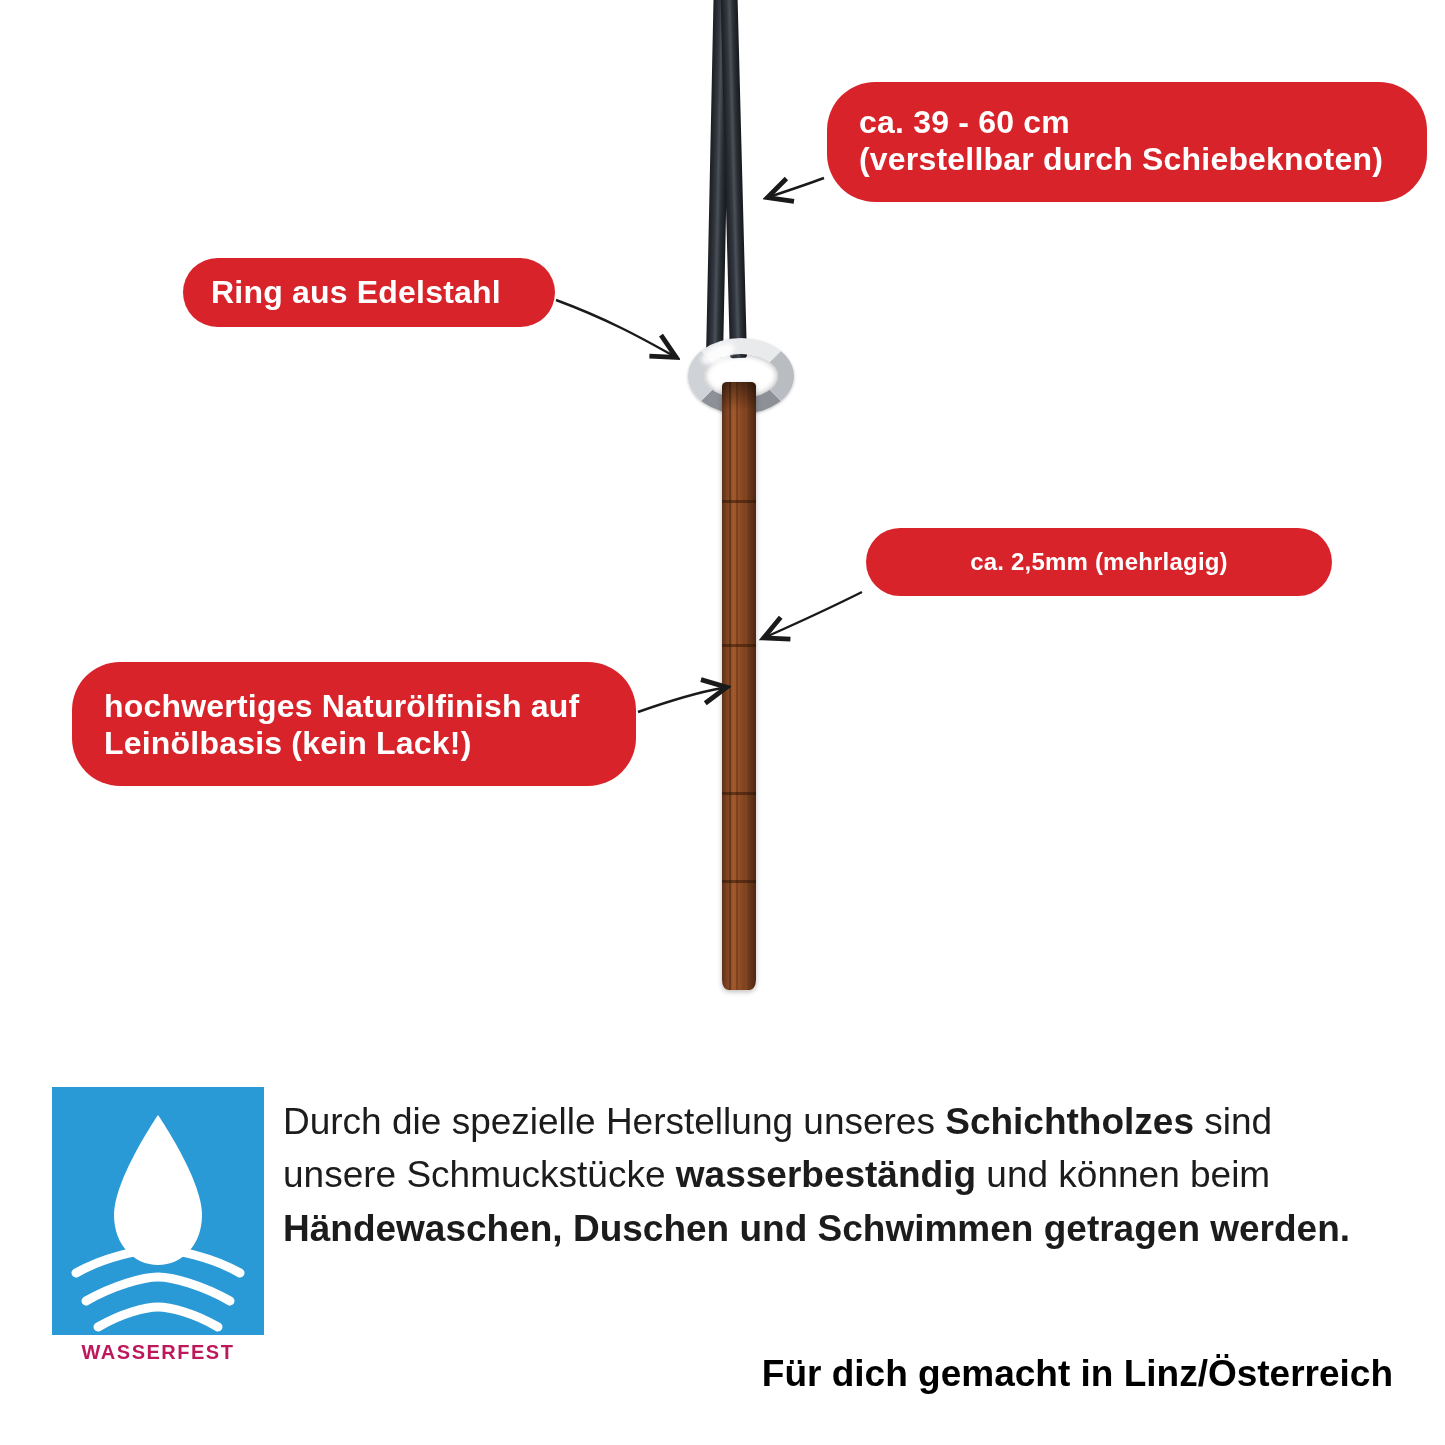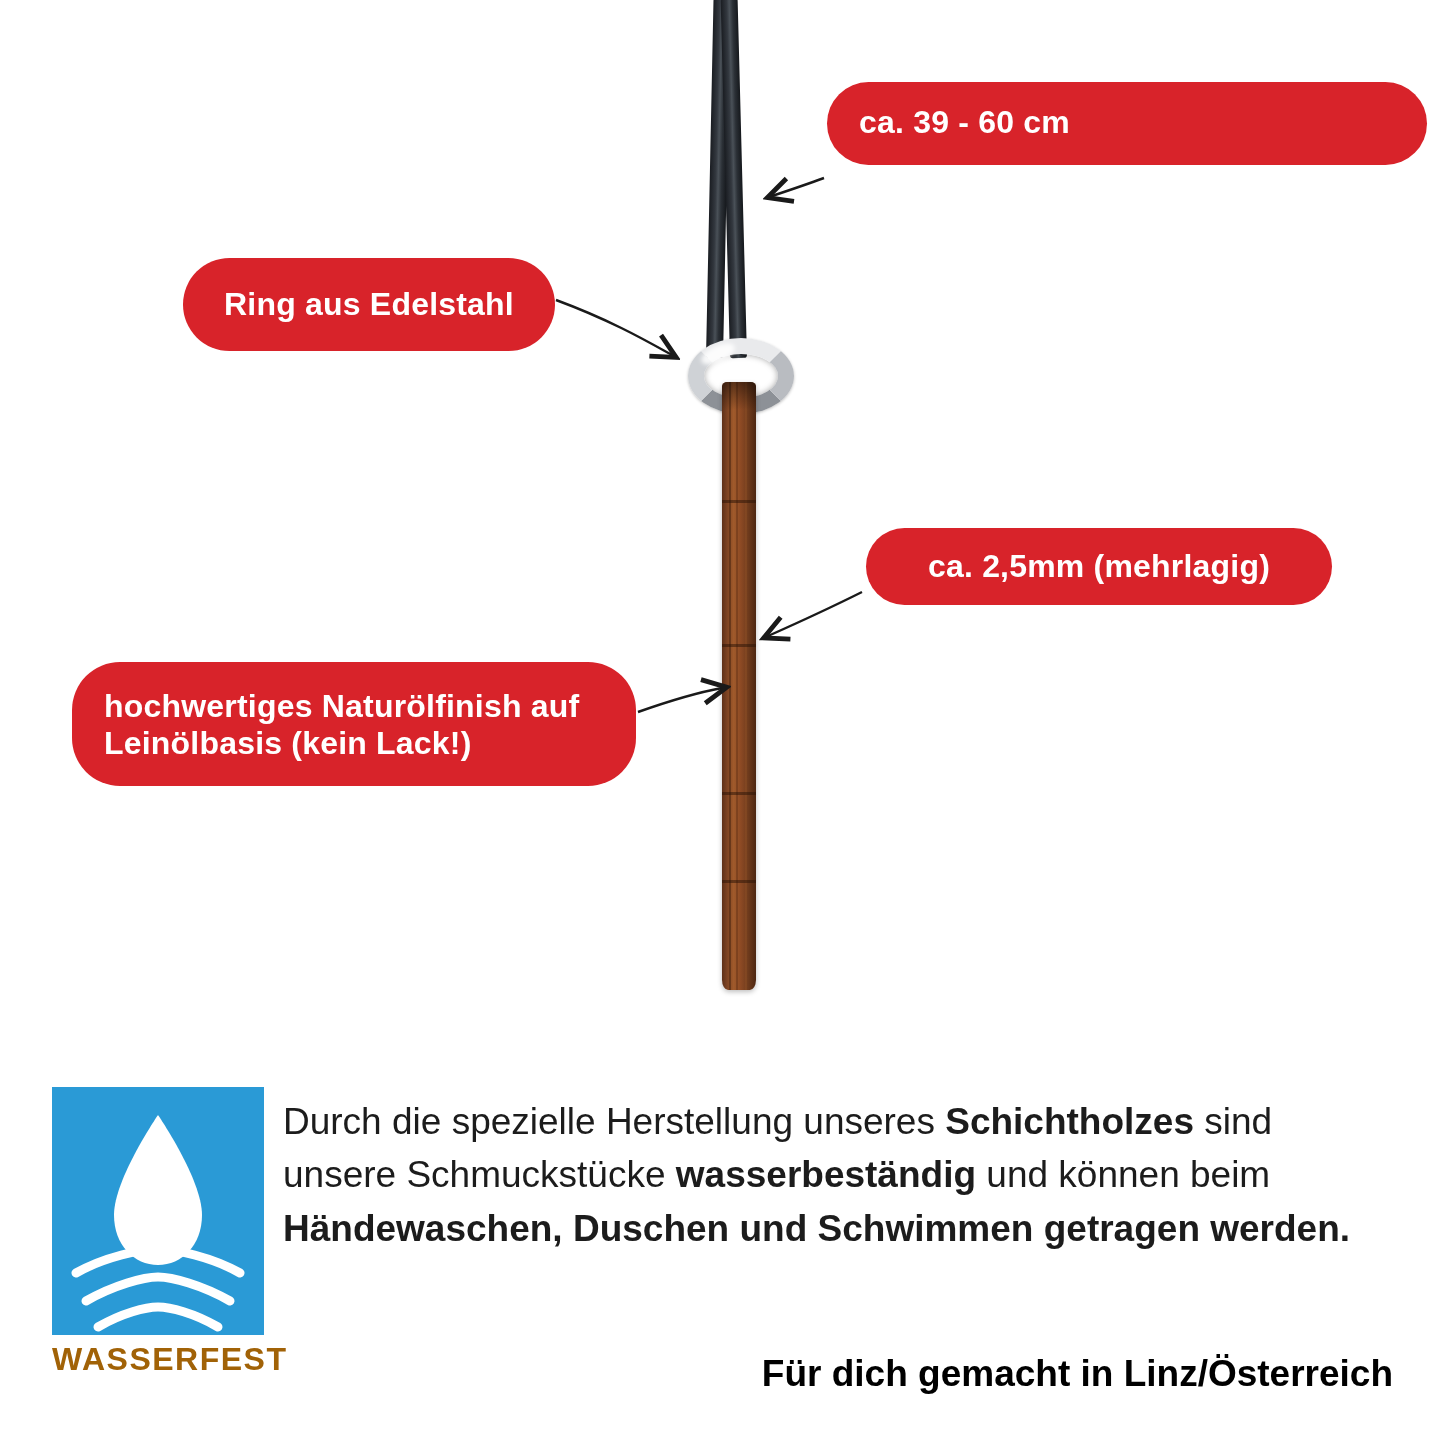--- a/index.html
+++ b/index.html
@@ -104,27 +104,27 @@
   .c-length {
     left: 827px; top: 82px;
     width: 600px;
     font-size: 32px;
     padding: 22px 30px 24px 32px;
   }
   .c-ring {
     left: 183px; top: 258px;
     width: 372px;
     font-size: 32px;
-    padding: 28px 28px;
-    text-align: center;
+    padding: 16px 28px;
+    text-align: left;
   }
   .c-thickness {
     left: 866px; top: 528px;
     width: 466px;
-    font-size: 32px;
+    font-size: 24px;
     padding: 20px 28px;
     text-align: center;
   }
   .c-finish {
     left: 72px; top: 662px;
     width: 564px;
     font-size: 32px;
     padding: 26px 30px 24px 32px;
   }
 
@@ -153,22 +153,22 @@
     position: absolute;
     left: 0; top: 0;
     width: 212px; height: 248px;
     background: #2a9ad6;
   }
   #wasserfest-badge .label {
     position: absolute;
     left: 0; top: 254px;
     width: 212px;
     text-align: center;
-    color: #a16207;
-    font-size: 32px;
+    color: #be185d;
+    font-size: 20px;
     font-weight: bold;
     letter-spacing: 1.5px;
   }
   #footer-text {
     position: absolute;
     left: 283px; top: 40px;
     width: 1110px;
     font-size: 37px;
     color: #1c1c1c;
     line-height: 1.44;
@@ -215,20 +215,21 @@
       </marker>
     </defs>
     <path d="M824,178 C805,185 790,190 772,196" fill="none" stroke="#1a1a1a" stroke-width="2.4" marker-end="url(#ah)"></path>
     <path d="M556,300 C610,320 645,340 672,355" fill="none" stroke="#1a1a1a" stroke-width="2.4" marker-end="url(#ah)"></path>
     <path d="M862,592 C830,608 795,624 768,636" fill="none" stroke="#1a1a1a" stroke-width="2.4" marker-end="url(#ah)"></path>
     <path d="M638,712 C672,700 700,692 722,688" fill="none" stroke="#1a1a1a" stroke-width="2.4" marker-end="url(#ah)"></path>
   </svg>
 
   <div class="callout c-length">
     <div>ca. 39 - 60 cm</div>
+    <div>(verstellbar durch Schiebeknoten)</div>
   </div>
 
   <div class="callout c-ring">
     <div>Ring aus Edelstahl</div>
   </div>
 
   <div class="callout c-thickness">
     <div>ca. 2,5mm (mehrlagig)</div>
   </div>
 

